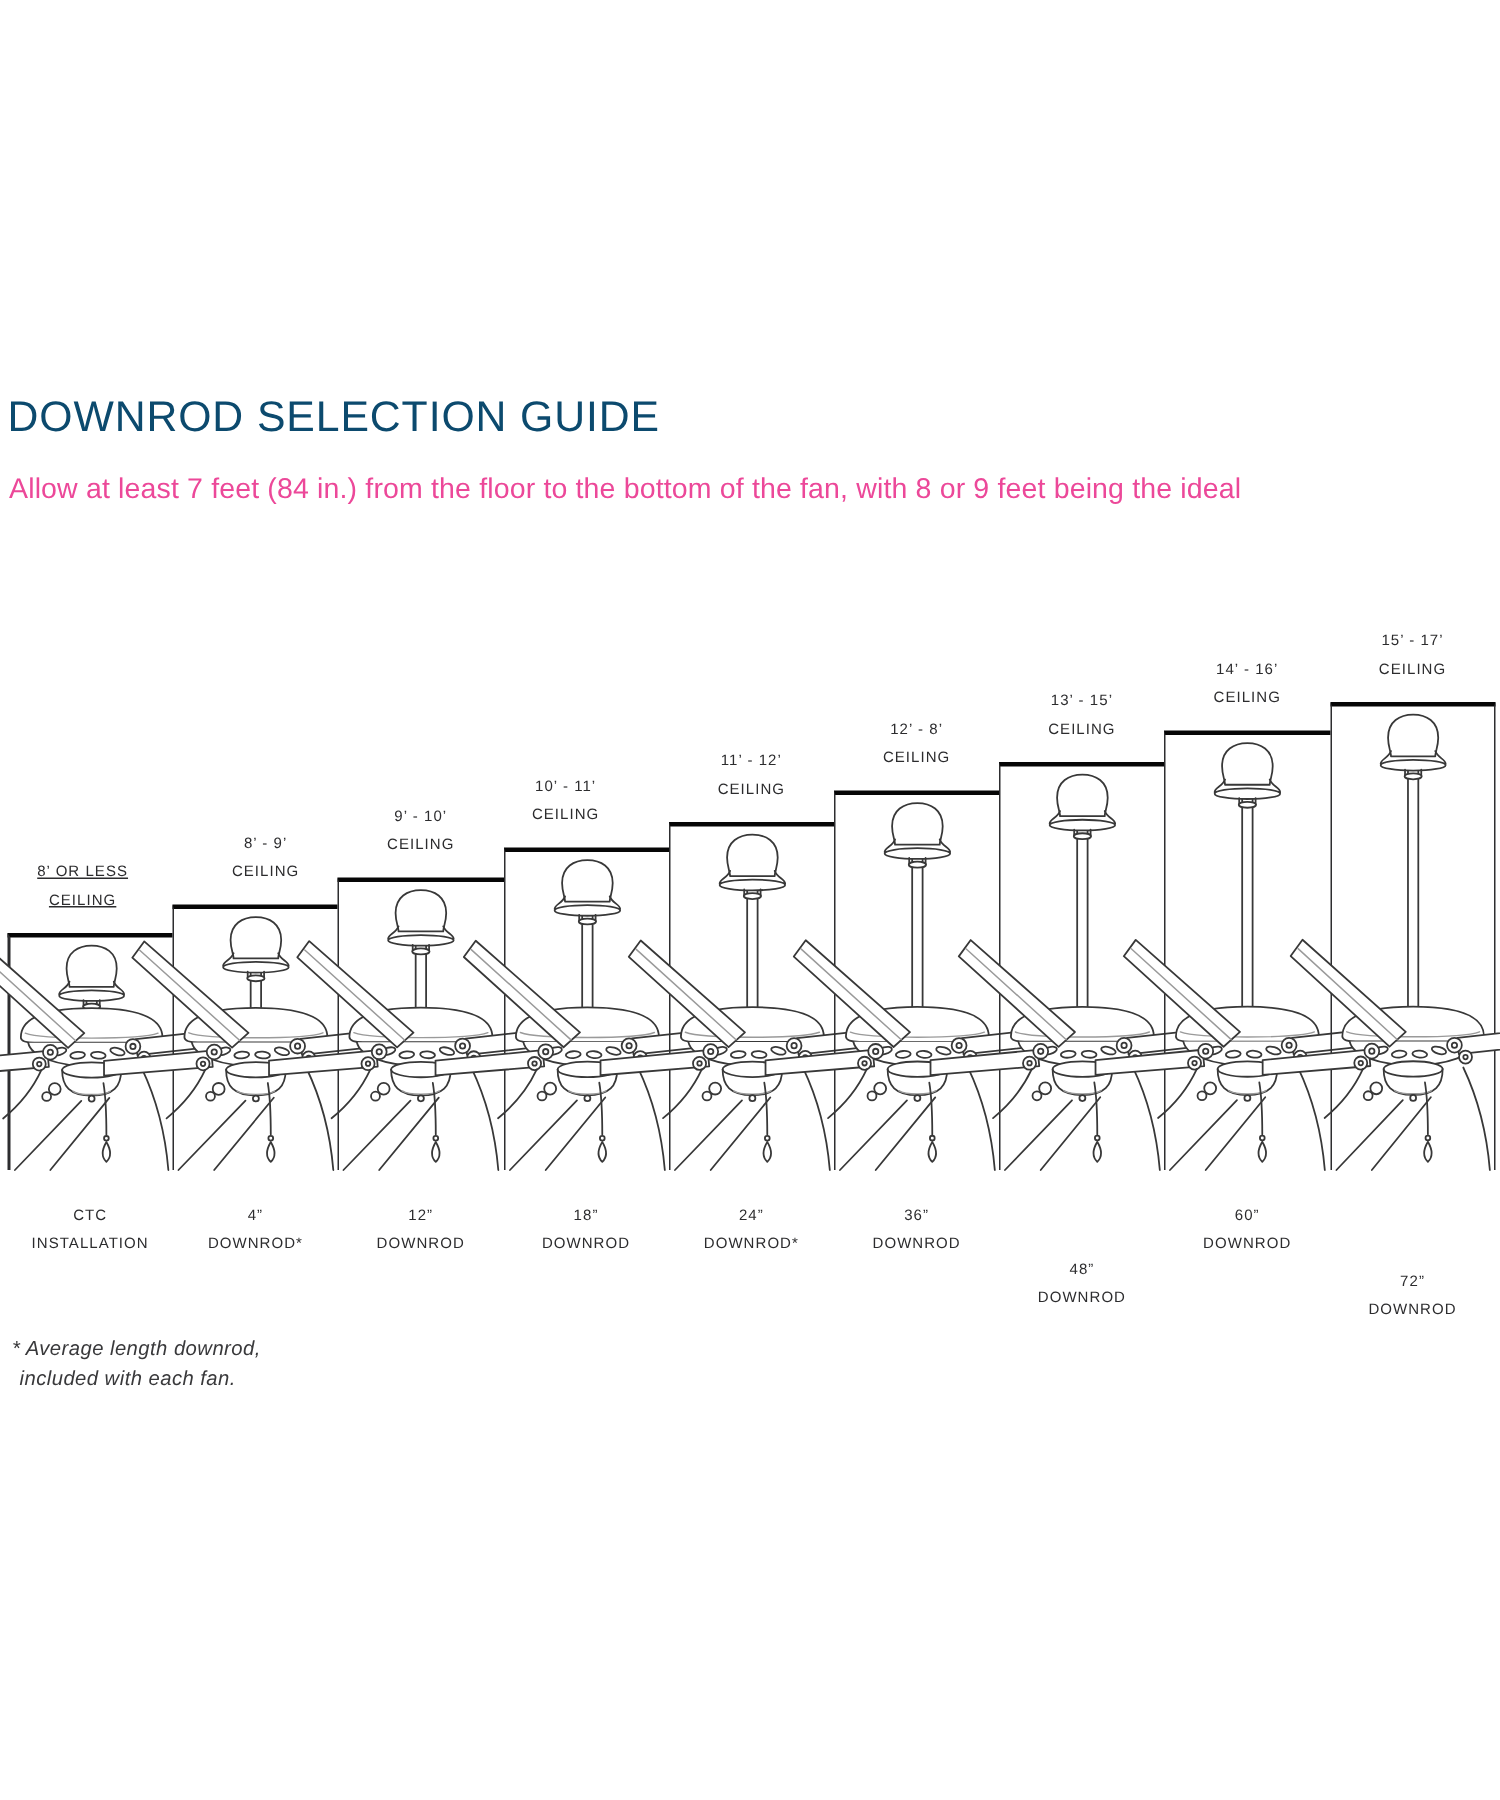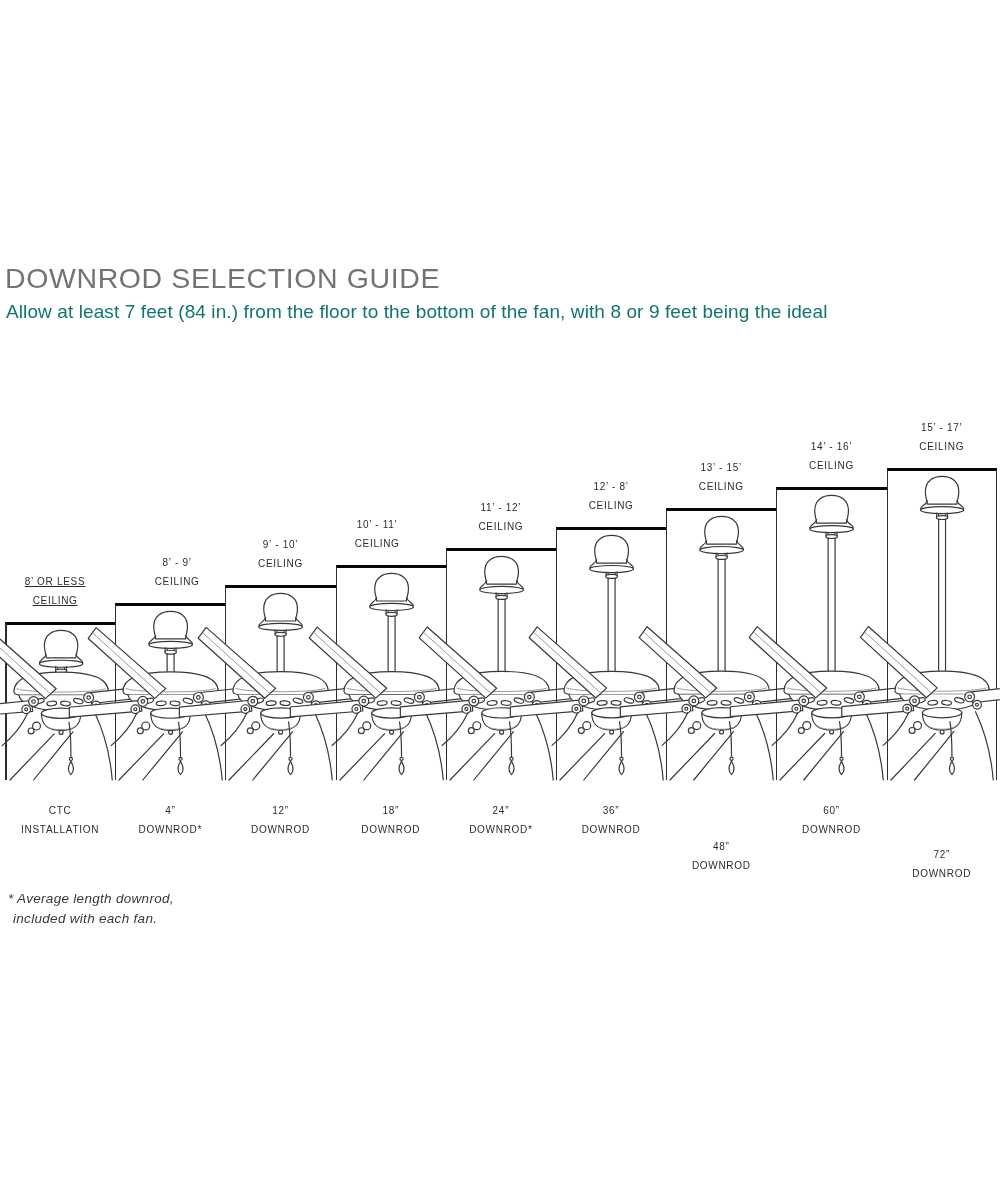--- a/index.html
+++ b/index.html
@@ -2,25 +2,25 @@
 <html><head>
 <meta charset="utf-8">
 <style>
   html,body{margin:0;padding:0;background:#ffffff;}
   .page{
     position:relative;width:1000px;height:1200px;background:#ffffff;
     font-family:"Liberation Sans", sans-serif;overflow:hidden;color:#1e1e1e;
   }
   .title{
     position:absolute;left:5px;top:262px;margin:0;
-    font-size:28.5px;font-weight:400;letter-spacing:.6px;color:#737373;
+    font-size:28.5px;font-weight:400;letter-spacing:.6px;color:#0c4a6e;
   }
   .intro{
-    position:absolute;left:6px;top:301px;
-    font-size:19px;line-height:22px;color:#0f766e;letter-spacing:.1px;
+    position:absolute;left:6px;top:316px;
+    font-size:19px;line-height:22px;color:#ec4899;letter-spacing:.1px;
   }
   .intro div{white-space:nowrap;}
   .diagram{position:absolute;left:0;top:0;width:1000px;height:1200px;}
   .ceiling-label,.downrod-label{
     position:absolute;text-align:center;
     font-size:10px;line-height:19px;letter-spacing:.7px;color:#2c2c2e;
   }
   .col-box{
     position:absolute;box-sizing:border-box;background:transparent;
     border-top:3.5px solid #060606;border-left:1.6px solid #2d2d2f;

